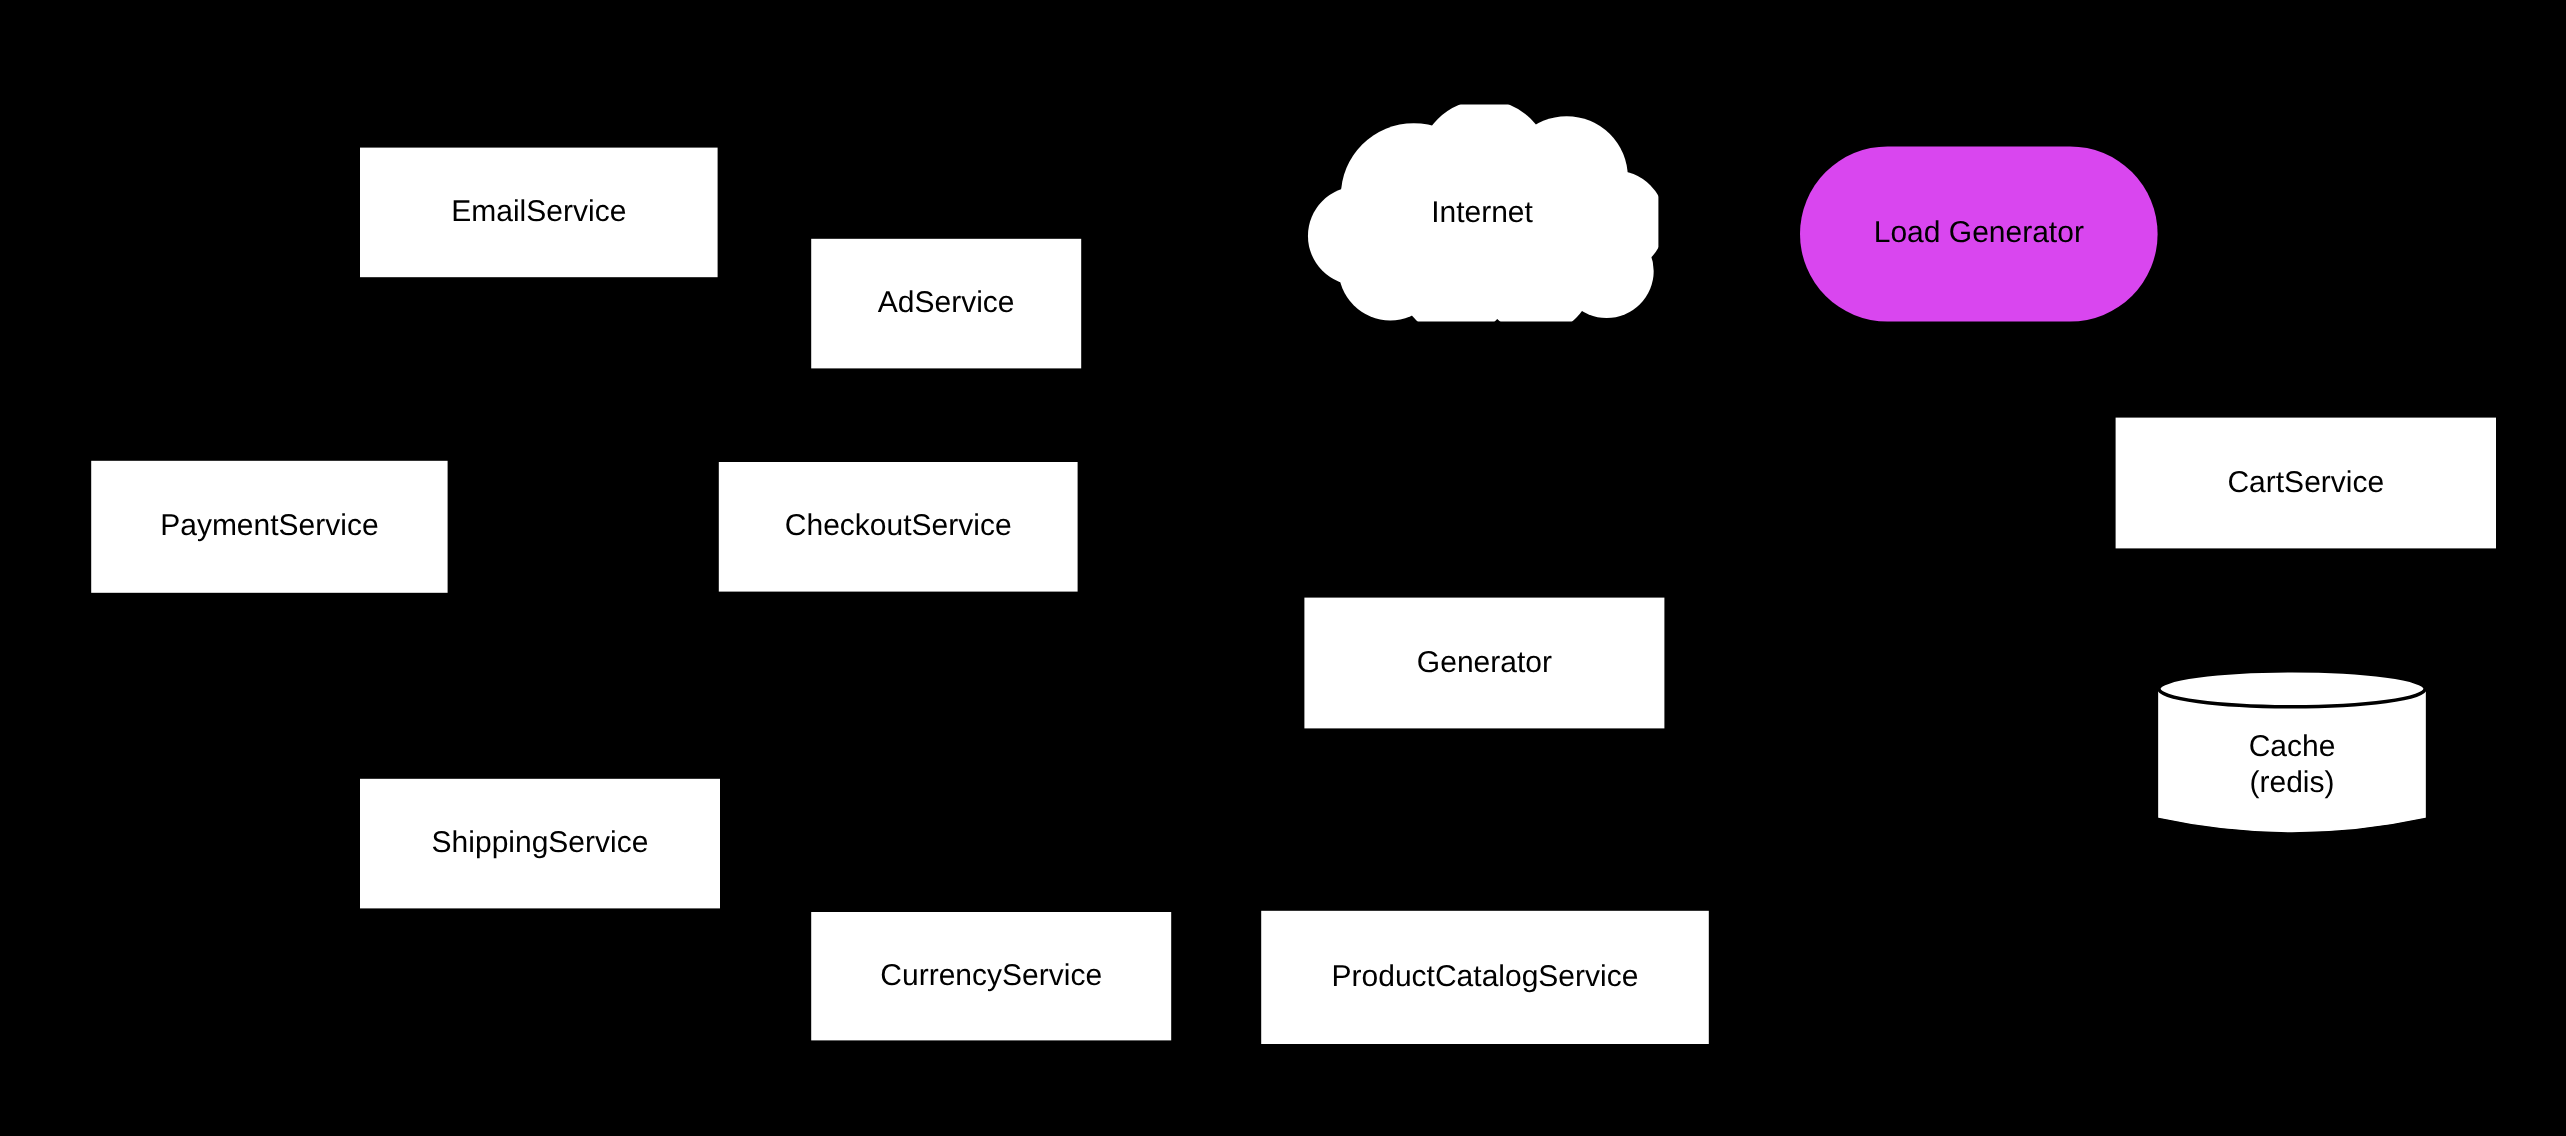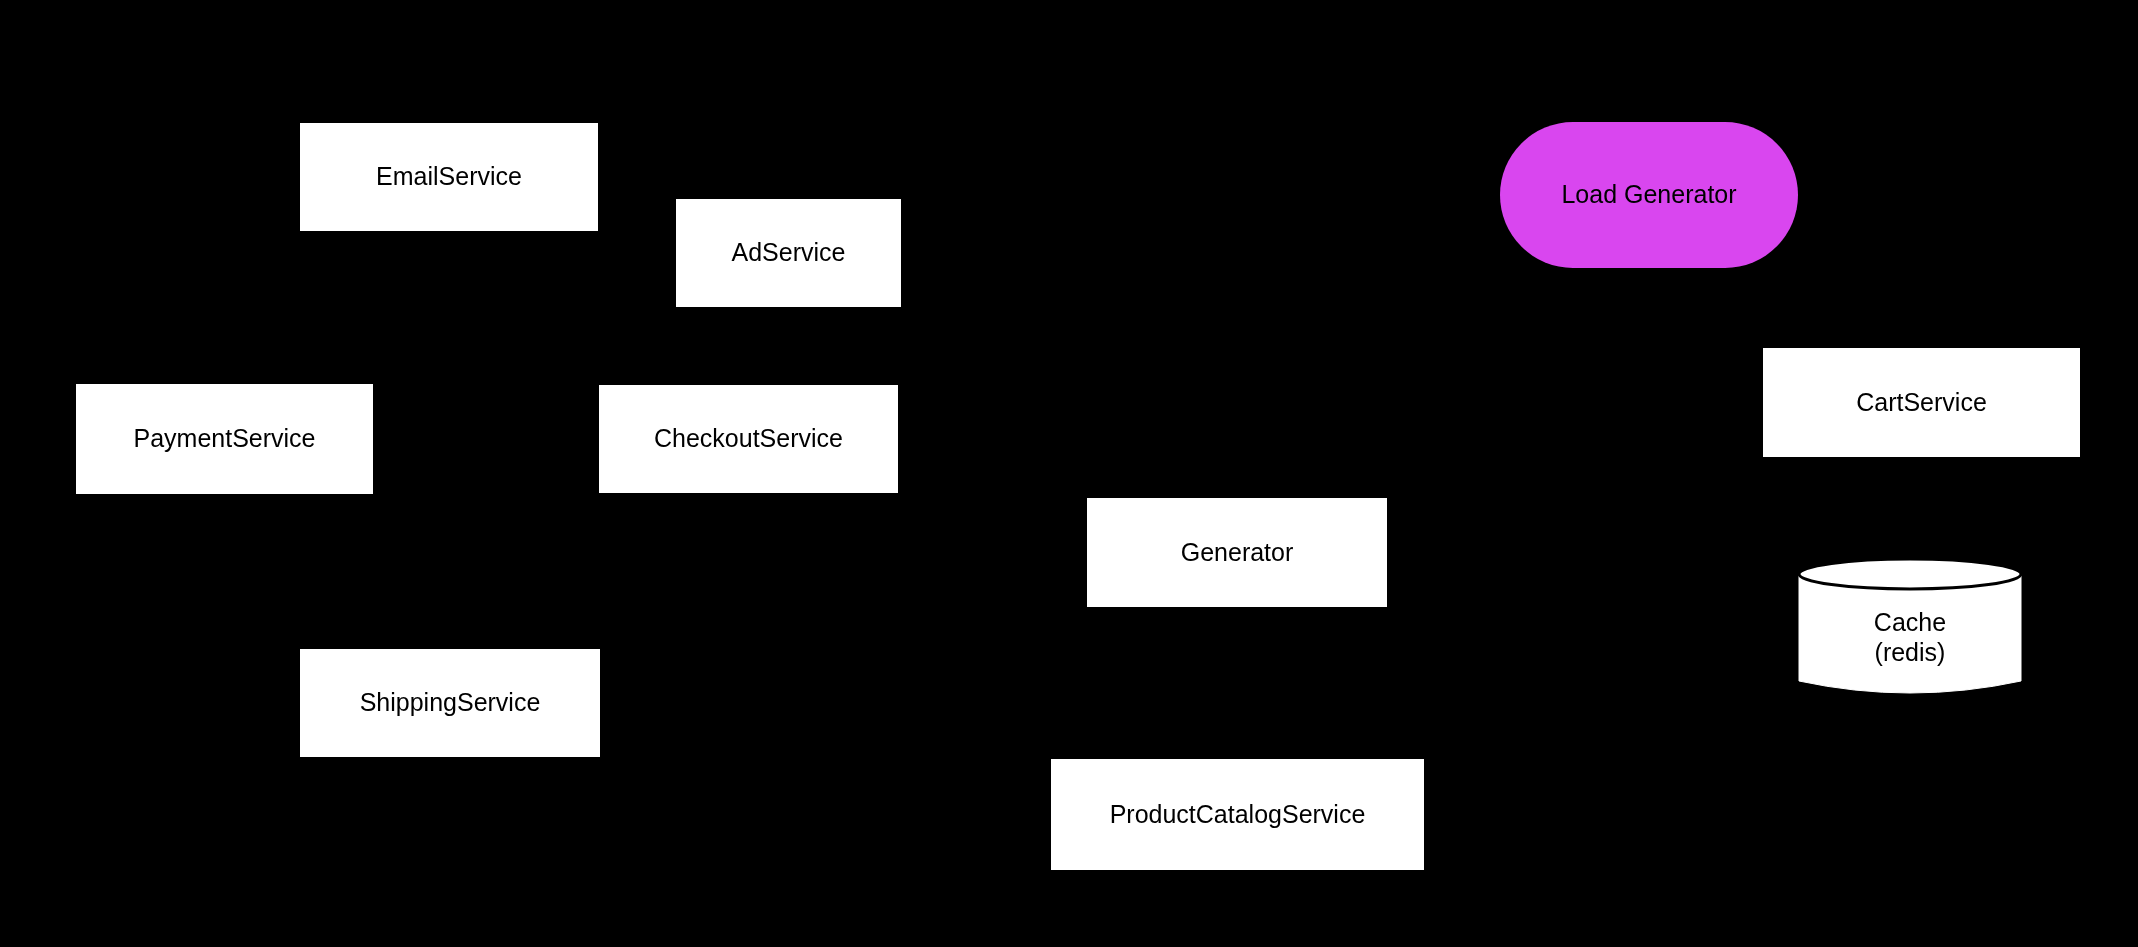--- a/index.html
+++ b/index.html
@@ -79,25 +79,40 @@
   .node-label {
     display: block;
   }
 </style>
 </head>
 <body>
 
 <div id="canvas">
     <div class="node node-rect" style="left: 300px; top: 123px; width: 298px; height: 108px;"><span class="node-label">EmailService</span></div>
     <div class="node node-rect" style="left: 676px; top: 199px; width: 225px; height: 108px;"><span class="node-label">AdService</span></div>
+    <div class="node node-cloud" style="left: 1088px; top: 87px; width: 294px; height: 181px;"><span class="cloud-shape"><svg viewBox="0 0 300 185" preserveAspectRatio="none">
+            <g fill="#ffffff">
+            <circle cx="92" cy="78" r="62"></circle>
+            <circle cx="152" cy="52" r="56"></circle>
+            <circle cx="222" cy="62" r="52"></circle>
+            <circle cx="262" cy="100" r="44"></circle>
+            <circle cx="44" cy="112" r="42"></circle>
+            <circle cx="256" cy="142" r="40"></circle>
+            <circle cx="196" cy="148" r="48"></circle>
+            <circle cx="128" cy="150" r="48"></circle>
+            <circle cx="72" cy="140" r="44"></circle>
+            <circle cx="160" cy="100" r="70"></circle>
+          </g>
+          </svg></span><span class="node-label">Internet</span></div>
     <div class="node node-stadium" style="left: 1500px; top: 122px; width: 298px; height: 146px; border-radius: 73px;"><span class="node-label">Load Generator</span></div>
     <div class="node node-rect" style="left: 76px; top: 384px; width: 297px; height: 110px;"><span class="node-label">PaymentService</span></div>
     <div class="node node-rect" style="left: 599px; top: 385px; width: 299px; height: 108px;"><span class="node-label">CheckoutService</span></div>
     <div class="node node-rect" style="left: 1763px; top: 348px; width: 317px; height: 109px;"><span class="node-label">CartService</span></div>
     <div class="node node-rect" style="left: 1087px; top: 498px; width: 300px; height: 109px;"><span class="node-label">Generator</span></div>
     <div class="node node-cylinder" style="left: 1797px; top: 557px; width: 226px; height: 141px;"><span class="cyl-shape"><svg viewBox="0 0 226 141" preserveAspectRatio="none">
     <path d="M 2 17 L 2 124 Q 113 148 224 124 L 224 17 Z" fill="#ffffff" stroke="#ffffff" stroke-width="1"></path>
     <ellipse cx="113" cy="17" rx="111" ry="15" fill="#ffffff" stroke="#000000" stroke-width="3"></ellipse>
   </svg></span><span class="node-label">Cache
 (redis)</span></div>
     <div class="node node-rect" style="left: 300px; top: 649px; width: 300px; height: 108px;"><span class="node-label">ShippingService</span></div>
+    <div class="node node-rect" style="left: 676px; top: 760px; width: 300px; height: 107px;"><span class="node-label">CurrencyService</span></div>
     <div class="node node-rect" style="left: 1051px; top: 759px; width: 373px; height: 111px;"><span class="node-label">ProductCatalogService</span></div>
   </div>
 
 </body></html>

